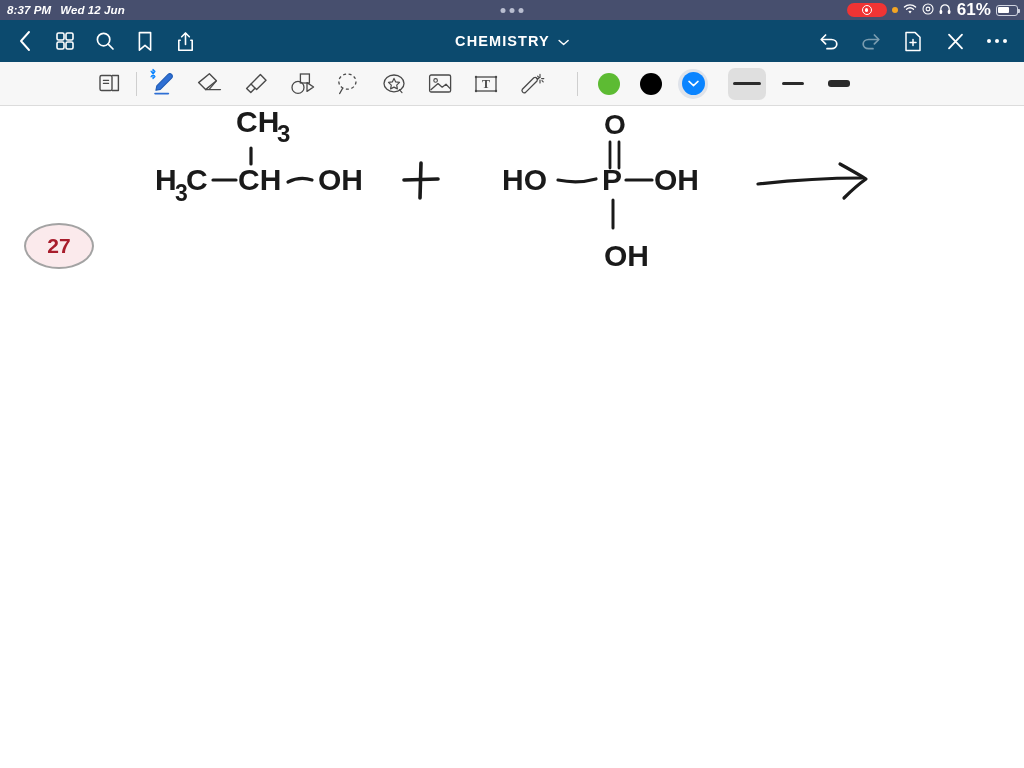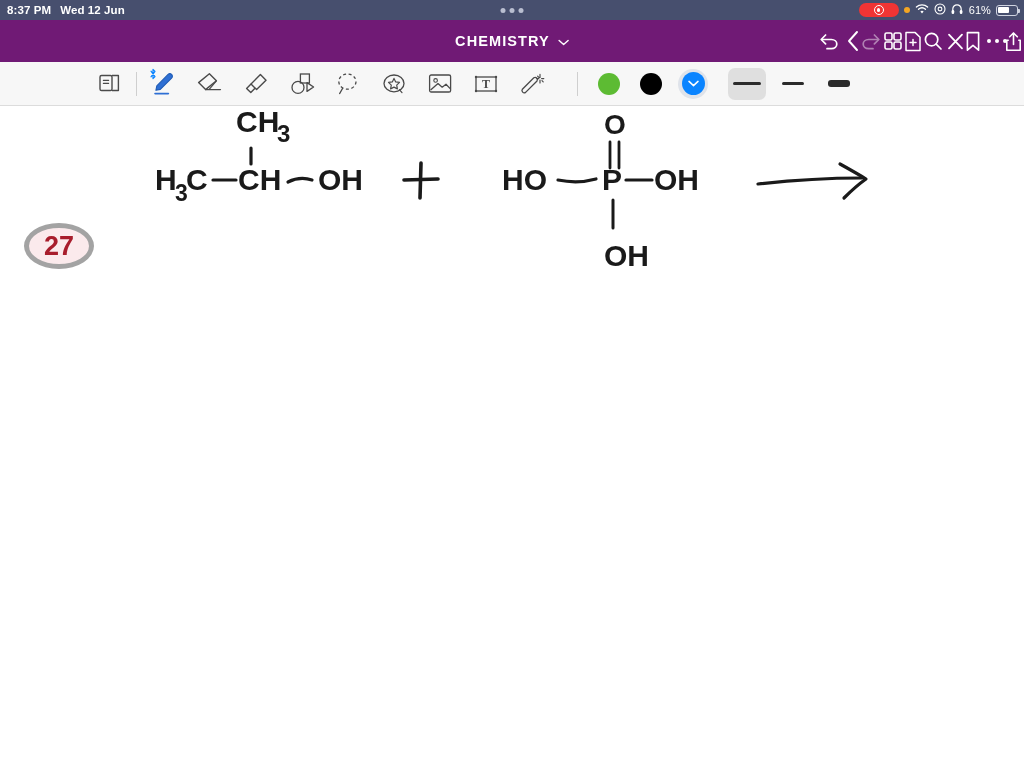--- a/index.html
+++ b/index.html
@@ -11,44 +11,44 @@
   }
   .app { width: 1024px; height: 768px; position: relative; display: flex; flex-direction: column; }
 
   
   .statusbar {
     height: 20px; background: #474f6e; color: #ffffff;
     display: flex; align-items: center; position: relative;
     font-size: 11.5px; font-weight: bold; letter-spacing: .1px;
     flex: 0 0 20px;
   }
-  .sb-left { display: flex; align-items: center; gap: 9px; padding-left: 7px; }
+  .sb-left { display: flex; align-items: center; gap: 9px; padding-left: 7px; font-style: italic; }
   .sb-right { display: flex; align-items: center; gap: 5px; position: absolute; right: 6px; top: 0; height: 20px; }
   .sb-dots { position: absolute; left: 50%; transform: translateX(-50%); display: flex; gap: 4px; align-items: center; }
   .sb-dots i { width: 5px; height: 5px; border-radius: 50%; background: #b9bed0; display: block; }
 
   .rec-pill {
     background: #f03434; border-radius: 9px; height: 14px; width: 40px;
     display: flex; align-items: center; justify-content: center;
   }
   .rec-ring { width: 10px; height: 10px; border-radius: 50%; border: 1.6px solid #ffffff; display: flex; align-items: center; justify-content: center; }
   .rec-dot { width: 3.6px; height: 3.6px; border-radius: 50%; background: #ffffff; }
   .orange-dot { width: 6px; height: 6px; border-radius: 50%; background: #f5a623; display: block; }
   .batt {
     width: 22px; height: 11px; border: 1.2px solid #cfd3e0; border-radius: 3px;
     position: relative; display: block; padding: 1.2px;
   }
   .batt::after { content: ""; position: absolute; right: -3px; top: 3px; width: 2px; height: 4px; background: #cfd3e0; border-radius: 0 1px 1px 0; }
   .batt i { display: block; height: 100%; width: 62%; background: #ffffff; border-radius: 1px; }
-  .pct { font-size: 11px; font-weight: normal; }
+  .pct { font-size: 17px; font-weight: bold; }
 
   
   .navbar {
-    height: 42px; background: #701a75; display: flex; align-items: center;
-    position: relative; flex: 0 0 42px; color: #ffffff; justify-content: flex-end;
+    height: 42px; background: #0c4a6e; display: flex; align-items: center;
+    position: relative; flex: 0 0 42px; color: #ffffff;
   }
   .nav-left { display: flex; align-items: center; gap: 18px; padding-left: 14px; }
   .nav-right { display: flex; align-items: center; gap: 20px; position: absolute; right: 16px; }
   .nav-title {
     position: absolute; left: 50%; transform: translateX(-50%);
     display: flex; align-items: center; gap: 8px;
     font-size: 14.5px; font-weight: bold; letter-spacing: 1.1px; color: #ffffff;
   }
   .nav-ico { width: 22px; height: 22px; display: flex; align-items: center; justify-content: center; cursor: pointer; }
   .nav-ico svg { display: block; }
@@ -80,23 +80,23 @@
     margin: 0 4px; cursor: pointer;
   }
   .stroke-btn.active { background: #dfdfdf; }
   .stroke-line { background: #2b2b2b; border-radius: 3px; }
 
   
   .canvas { flex: 1 1 auto; background: #ffffff; position: relative; }
   .badge27 {
     position: absolute; left: 24px; top: 117px;
     width: 70px; height: 46px; border-radius: 50%;
-    border: 5px solid #a3a3a3; background: #fbeaec;
+    border: 2px solid #a3a3a3; background: #fbeaec;
     display: flex; align-items: center; justify-content: center;
-    color: #a81d2c; font-size: 27px; font-weight: bold;
+    color: #a81d2c; font-size: 21px; font-weight: bold;
     font-family: "Liberation Sans", sans-serif;
   }
   .ink { position: absolute; left: 0; top: 0; width: 1024px; height: 660px; pointer-events: none; }
 </style>
 </head>
 <body>
 
 <div class="app">
 
   <div class="statusbar">

